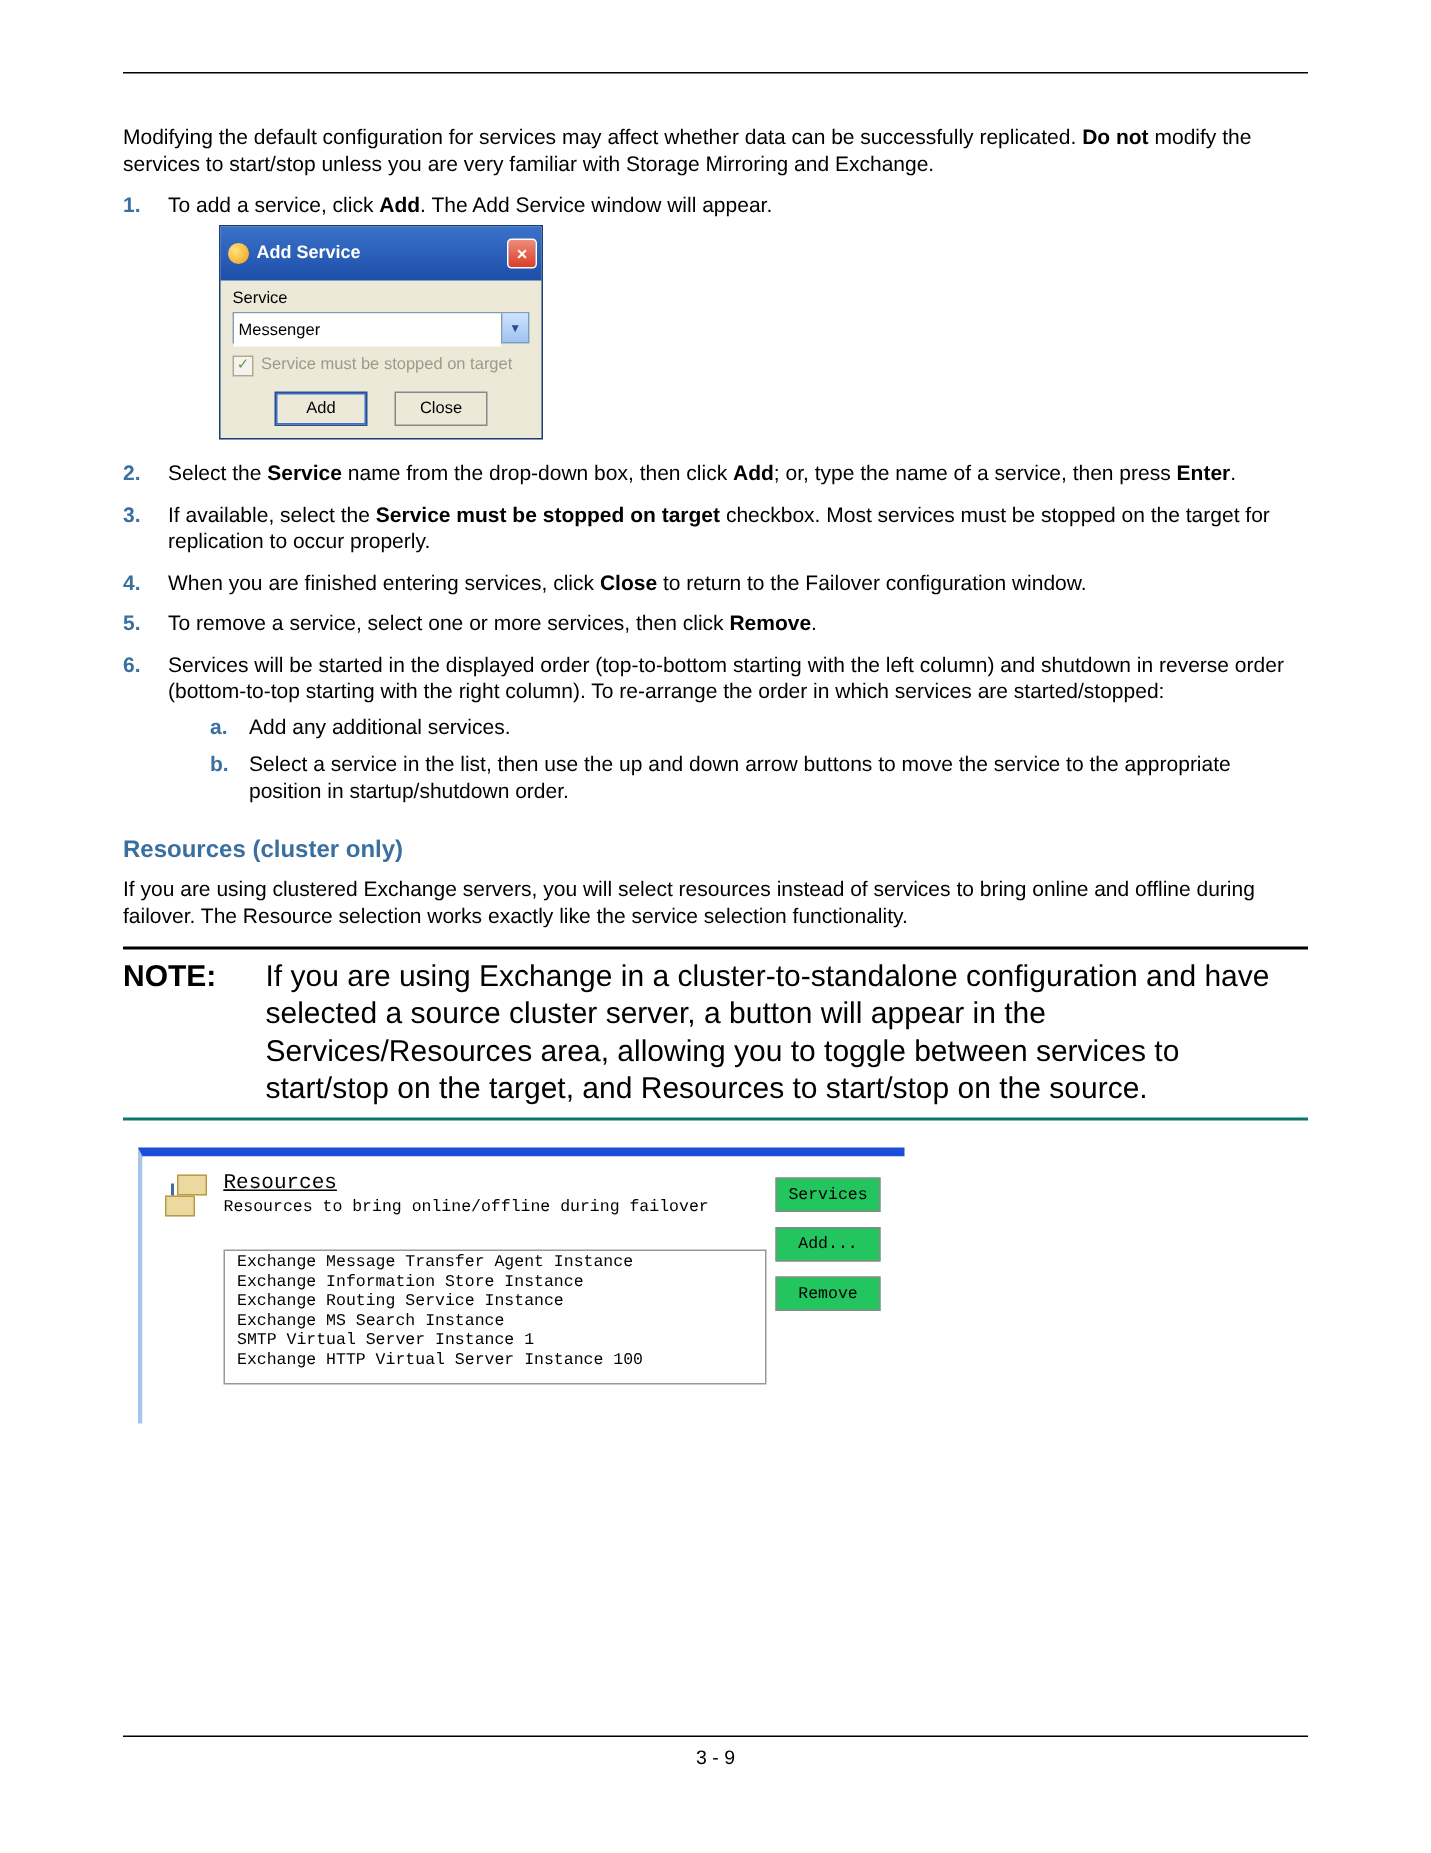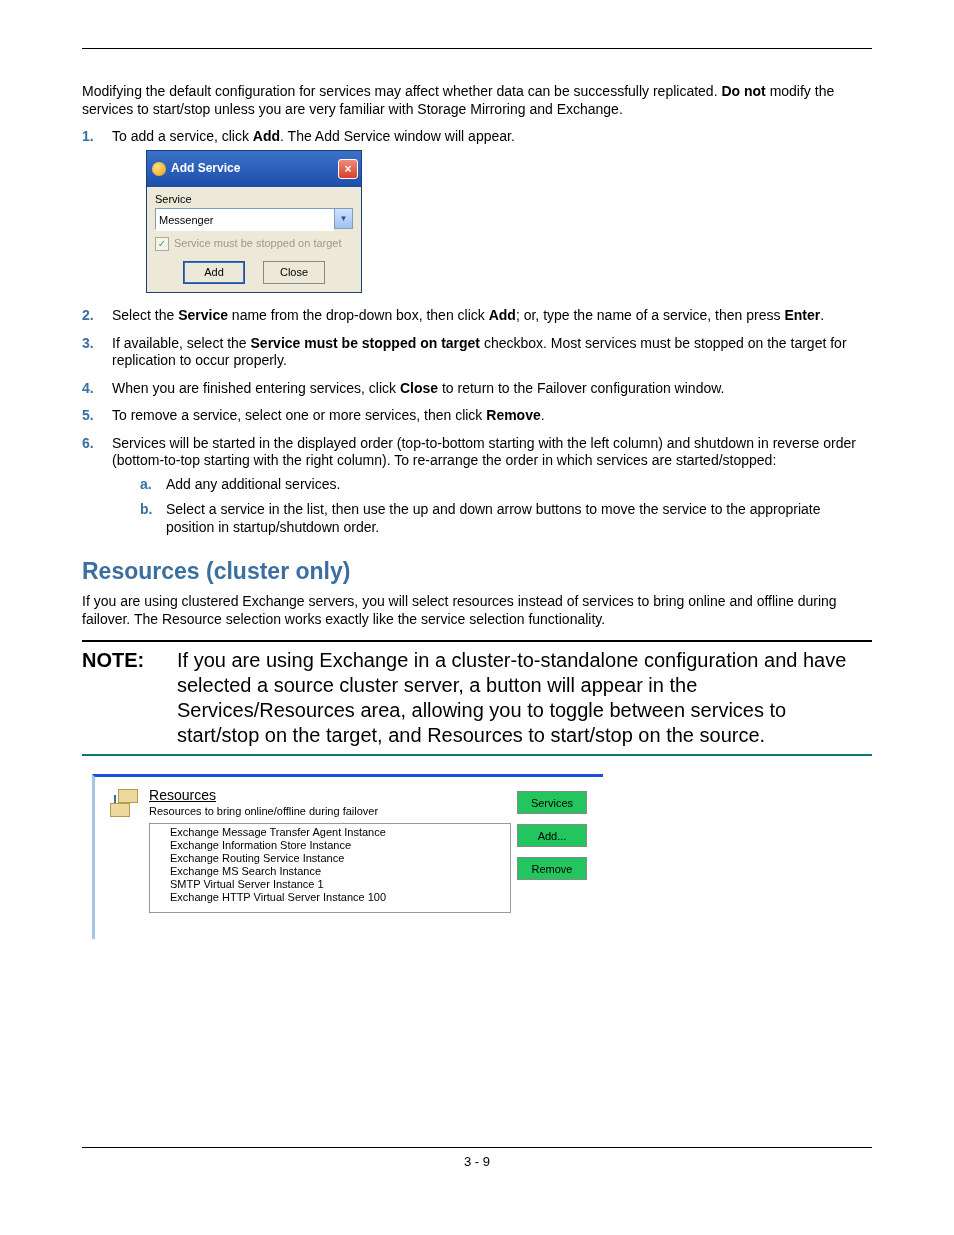--- a/index.html
+++ b/index.html
@@ -9,21 +9,21 @@
   .bottom-rule { border-top: 1.5px solid #000; margin-top: 8px; margin-bottom: 6px; }
   .footer { text-align: center; font-size: 13px; }
   .body-text { font-size: 14px; line-height: 1.25; margin: 0 0 10px 0; }
   ol.num { list-style: none; padding: 0; margin: 0 0 0 0; }
   ol.num > li { position: relative; padding-left: 30px; margin: 0 0 10px 0; font-size: 14px; line-height: 1.25; }
   ol.num > li > .marker { position: absolute; left: 0; font-weight: bold; color: #3a6fa0; }
   ol.alpha { list-style: none; padding: 0; margin: 6px 0 0 28px; }
   ol.alpha > li { position: relative; padding-left: 26px; margin: 0 0 8px 0; font-size: 14px; line-height: 1.25; }
   ol.alpha > li > .marker { position: absolute; left: 0; font-weight: bold; color: #3a6fa0; }
   b.k { font-weight: bold; }
-  h2.section { color: #3a6fa0; font-size: 23px; font-weight: bold; margin: 22px 0 8px 0; }
+  h2.section { color: #3a6fa0; font-size: 16px; font-weight: bold; margin: 22px 0 8px 0; }
 
   
   .dlg-wrap { margin-left: 34px; margin-top: 4px; margin-bottom: 14px; }
   .dlg { width: 214px; border: 1px solid #1a3e7a; background: #ece9d8; font-family: Tahoma, sans-serif; font-size: 11px; }
   .dlg-title { height: 36px; background: linear-gradient(#3b72c9, #1d4ea9); color: #fff; display: flex; align-items: center; padding: 0 3px 0 5px; gap: 5px; font-weight: bold; font-size: 12px; }
   .title-icon { width: 14px; height: 14px; border-radius: 50%; background: radial-gradient(circle at 5px 5px, #ffe27a, #f09b1a); display: inline-block; }
   .title-spacer { flex: 1; }
   .close-btn { width: 18px; height: 18px; border: 1.5px solid #fff; border-radius: 3px; display: flex; align-items: center; justify-content: center; background: linear-gradient(#f08b7a, #d83f28); color: #fff; font-weight: bold; font-size: 12px; line-height: 1; }
   .dlg-body { padding: 6px 8px 8px 8px; }
   .combo { display: flex; height: 19px; border: 1px solid #7f9db9; background: #fff; margin-top: 2px; }
@@ -35,31 +35,31 @@
   .win-btn { min-width: 60px; height: 21px; border: 1px solid #888; background: #ece9d8; font-size: 11px; display: flex; align-items: center; justify-content: center; }
   .win-btn.primary { box-shadow: 0 0 0 1px #3a6ecf inset; border-color: #2a4f8f; }
 
   
   .note { border-top: 2px solid #000; border-bottom: 2px solid #0f766e; padding: 6px 0; margin: 12px 0 18px 0; font-size: 20px; line-height: 1.25; }
   .note-row { display: flex; }
   .note-label { width: 95px; font-weight: bold; flex-shrink: 0; }
   .note-body { flex: 1; }
 
   
-  .res-outer { margin-left: 10px; border-top: 3px solid #1d4ed8; border-left: 3px solid #a8c5e8; width: 508px; font-family: Liberation Sans, sans-serif; }
+  .res-outer { margin-left: 10px; border-top: 6px solid #1d4ed8; border-left: 3px solid #a8c5e8; width: 508px; font-family: Liberation Mono, monospace; }
   .res-body { background: #fff; padding: 10px 16px 26px 12px; display: flex; gap: 6px; }
   .res-iconcol { width: 36px; display: flex; align-items: flex-start; justify-content: center; padding-top: 2px; }
   .server-icon { width: 30px; height: 30px; position: relative; }
   .server-icon .box1 { position: absolute; top: 0; left: 8px; width: 18px; height: 12px; background: #ecd9a0; border: 1px solid #b89b4a; }
   .server-icon .box2 { position: absolute; top: 14px; left: 0; width: 18px; height: 12px; background: #ecd9a0; border: 1px solid #b89b4a; }
   .server-icon .link { position: absolute; top: 6px; left: 4px; width: 14px; height: 14px; border-left: 2px solid #3a6fa0; border-bottom: 2px solid #3a6fa0; }
   .res-main { flex: 1; }
   .res-title { font-size: 14px; text-decoration: underline; text-decoration-color: #000; }
   .res-sub { font-size: 11px; margin-top: 2px; }
-  .res-list { border: 1px solid #999; background: #fff; height: 84px; margin-top: 6px; padding: 2px 20px; font-size: 11px; line-height: 13px; overflow: hidden; }
+  .res-list { border: 1px solid #999; background: #fff; height: 84px; margin-top: 22px; padding: 2px 8px; font-size: 11px; line-height: 13px; overflow: hidden; }
   .res-btncol { width: 70px; display: flex; flex-direction: column; gap: 10px; align-items: stretch; padding-top: 4px; }
   .res-btn { height: 21px; border: 1px solid #888; background: #22c55e; font-size: 11px; display: flex; align-items: center; justify-content: center; }
 </style>
 </head>
 <body>
 
 <div class="page">
   <div class="top-rule"></div>
 
   <p class="body-text">

